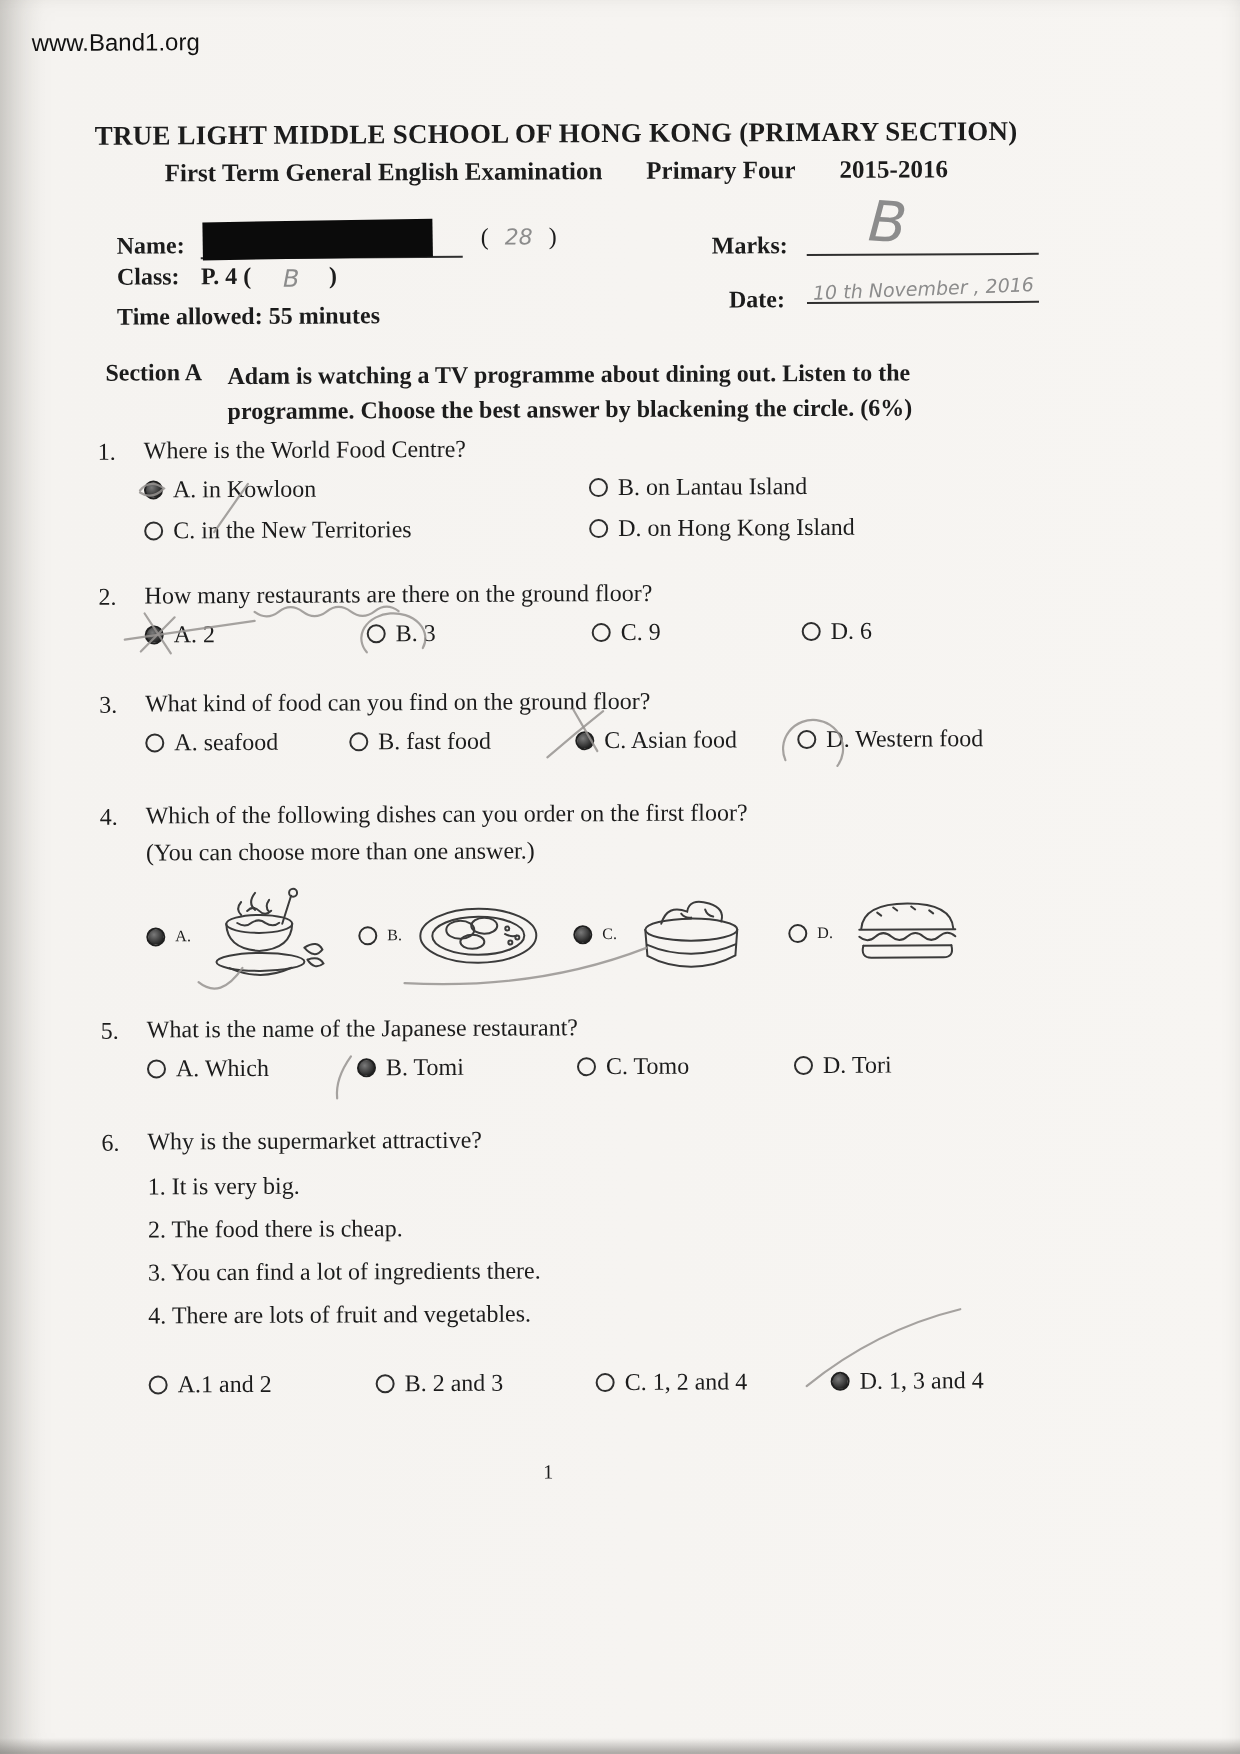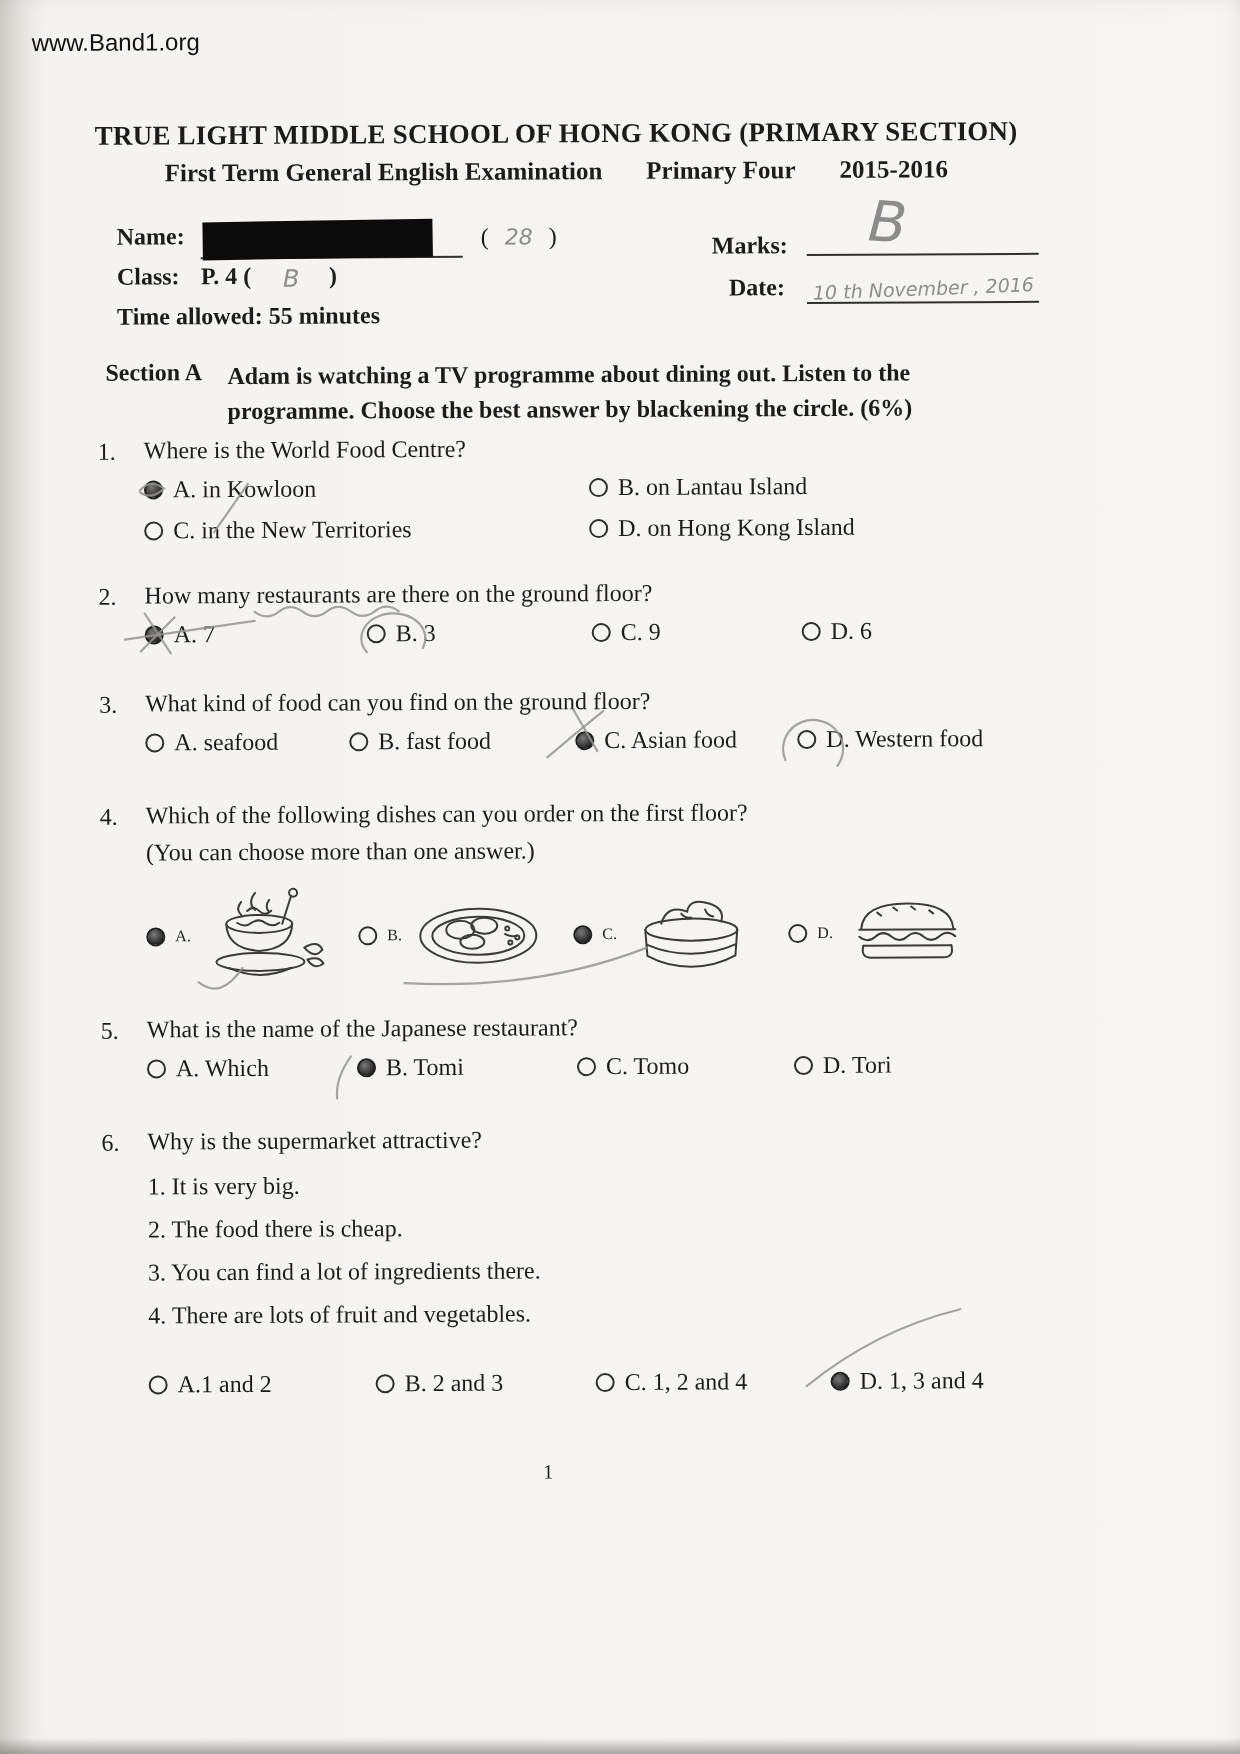--- a/index.html
+++ b/index.html
@@ -87,41 +87,41 @@
     <div class="header">
       <div class="school">TRUE LIGHT MIDDLE SCHOOL OF HONG KONG (PRIMARY SECTION)</div>
       <div class="examline">
         <span>First Term General English Examination</span>
         <span>Primary Four</span>
         <span>2015-2016</span>
       </div>
     </div>
 
     <div class="info">
-      <span class="abs lbl" style="left:0;top:4px">Name:</span>
+      <span class="abs lbl" style="left:0;top:13px">Name:</span>
       <span class="fieldline" style="left:84px;top:0;width:262px;height:40px">
         <span class="redaction"></span>
       </span>
       <span class="abs parenrow" style="left:364px;top:6px">
         <span>(</span>
         <span class="hw hw-name">28</span>
         <span>)</span>
       </span>
 
       <span class="abs lbl" style="left:595px;top:16px">Marks:</span>
       <span class="fieldline" style="left:690px;top:6px;width:232px;height:34px">
         <span class="hw hw-marks">B</span>
       </span>
 
       <span class="abs lbl" style="left:0;top:44px">Class:</span>
       <span class="abs lbl" style="left:84px;top:44px">P. 4 (</span>
       <span class="abs hw hw-class" style="left:166px;top:46px">B</span>
       <span class="abs lbl" style="left:212px;top:44px">)</span>
 
-      <span class="abs lbl" style="left:612px;top:58px">Date:</span>
+      <span class="abs lbl" style="left:612px;top:70px">Date:</span>
       <span class="fieldline" style="left:690px;top:54px;width:232px;height:34px">
         <span class="hw hw-date">10 th November , 2016</span>
       </span>
 
       <span class="abs lbl" style="left:0;top:84px">Time allowed: 55 minutes</span>
     </div>
 
     <div class="sectionA">
       <span class="seclabel">Section A</span>
       <span class="secinstr">
@@ -166,21 +166,21 @@
         <div class="qbody">
           <div class="qtext">
             <span>How many restaurants are there on the ground floor?</span>
             <svg class="pencil" style="left:110px;top:24px" width="170" height="18">
               <path d="M0,6 q12,9 24,0 t24,0 t24,0 t24,0 t24,0 t24,0"></path>
             </svg>
           </div>
           <div class="opts q2grid">
             <div class="option">
               <span class="circle filled"></span>
-              <span>A. 7</span>
+              <span>A. 2</span>
             </div>
             <div class="option">
               <span class="circle"></span>
               <span>B. 3</span>
             </div>
             <div class="option">
               <span class="circle"></span>
               <span>C. 9</span>
             </div>
             <div class="option">

